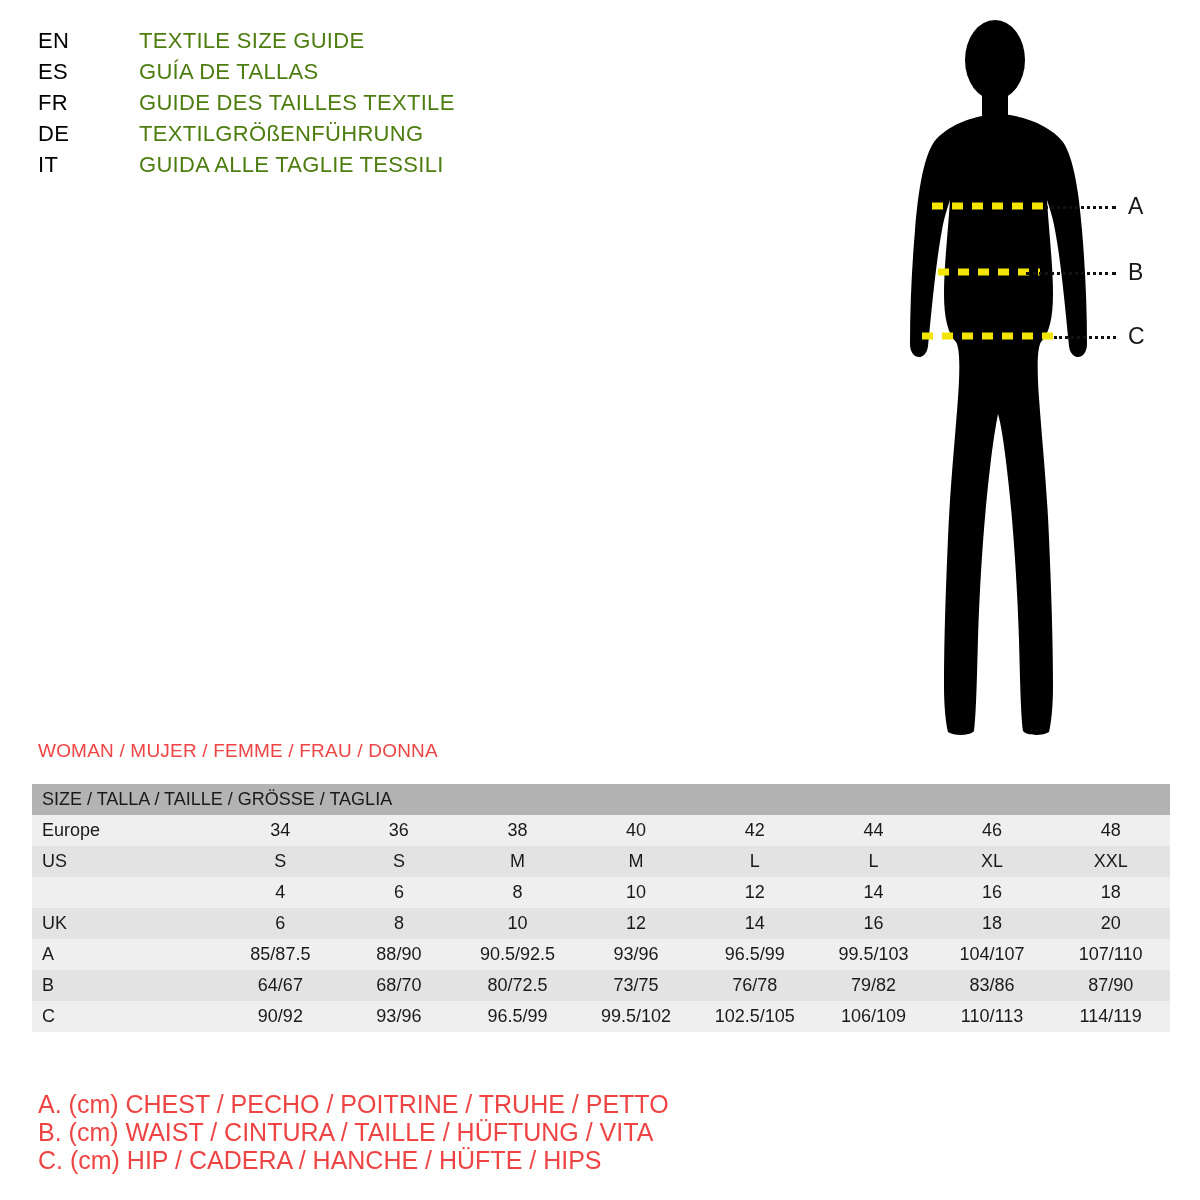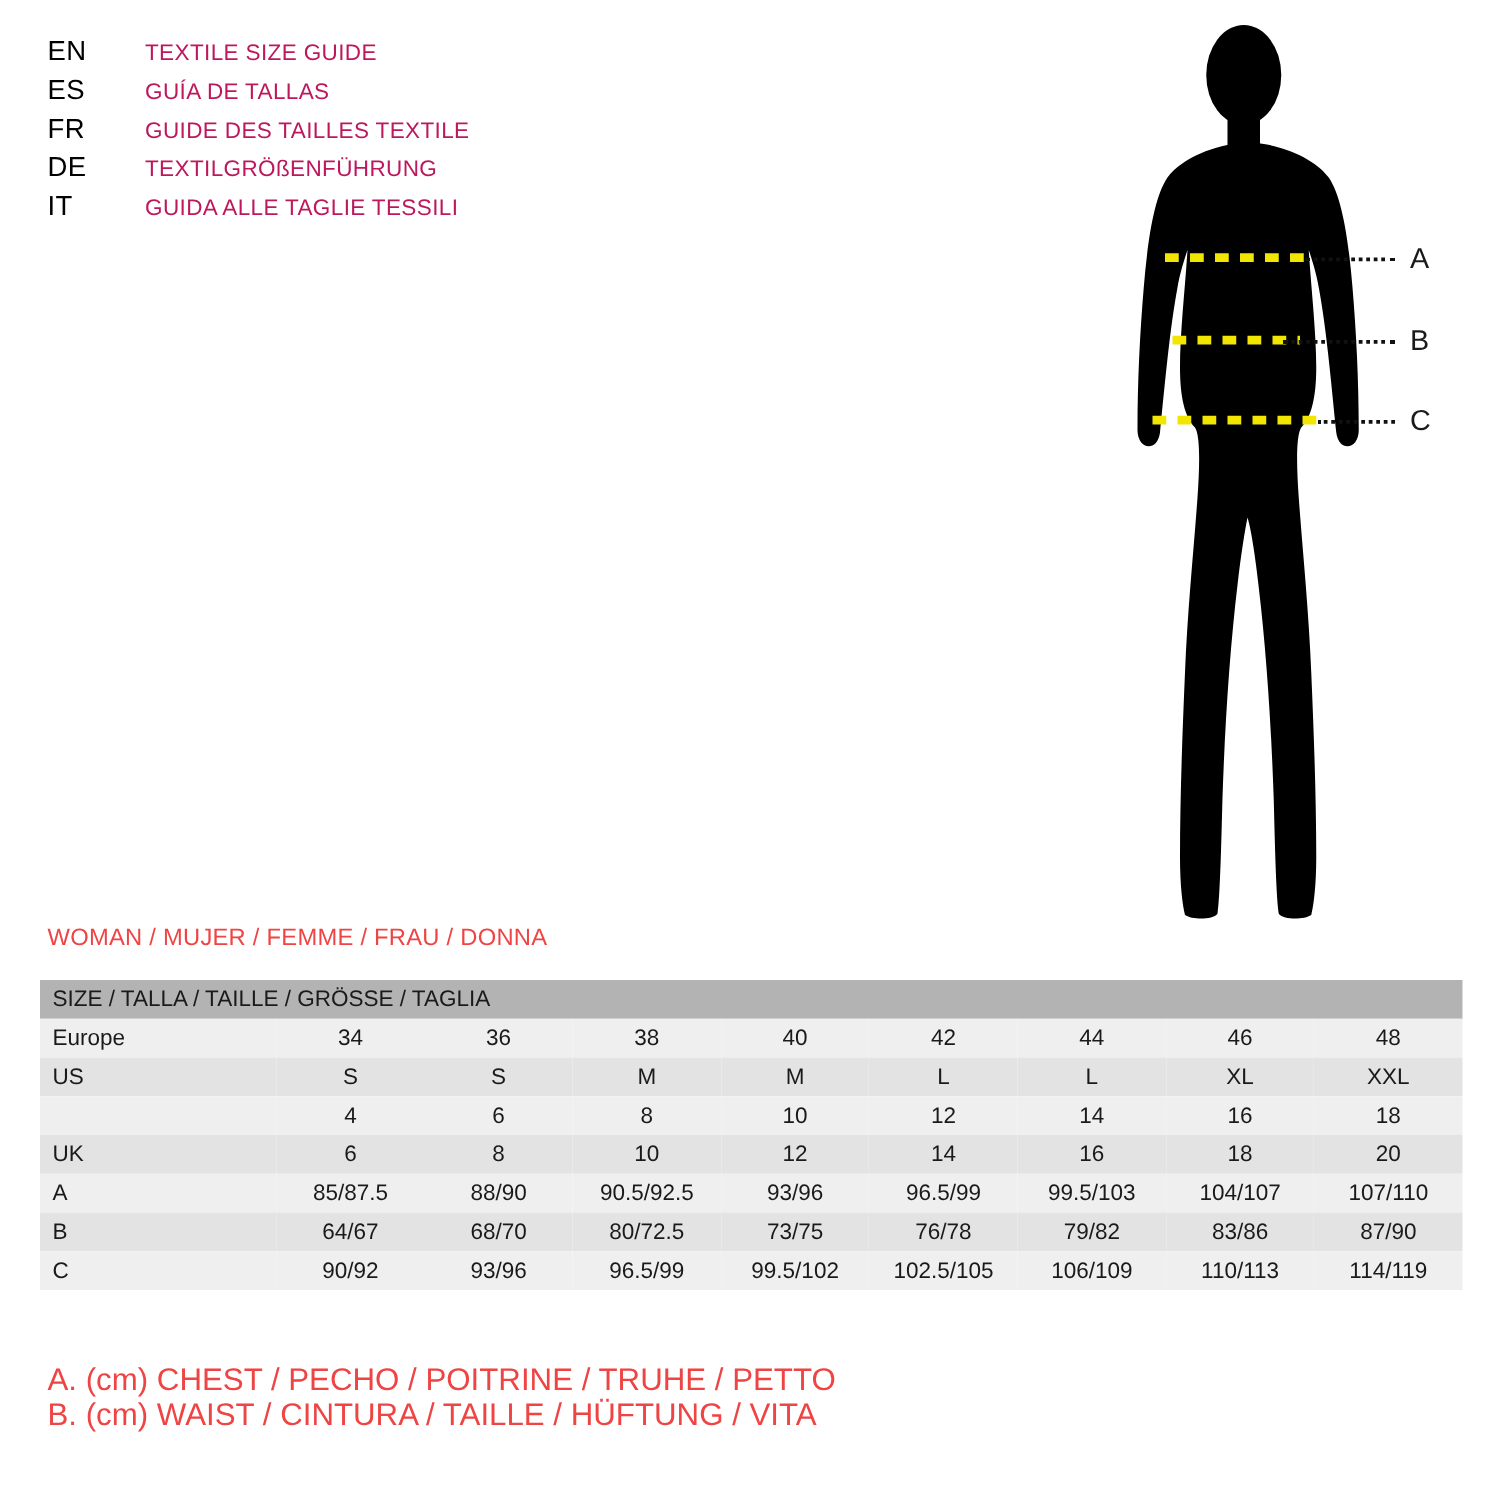--- a/index.html
+++ b/index.html
@@ -28,23 +28,24 @@
     align-items: baseline;
     height: 31px;
   }
   .title-lang {
     width: 78px;
     font-size: 22px;
     letter-spacing: 0.3px;
     color: #000000;
   }
   .title-text {
-    font-size: 18px;
+    font-size: 22px;
     letter-spacing: 0.3px;
-    color: #be185d;
+    color: #4d7c0f;
+    margin-left: 23px;
   }
 
   
   .figure-wrap {
     position: absolute;
     left: 860px;
     top: 18px;
     width: 330px;
     height: 720px;
   }
@@ -297,13 +298,14 @@
       <td class="val">106/109</td>
       <td class="val">110/113</td>
       <td class="val">114/119</td>
     </tr>
   </tbody>
 </table>
 
 <div class="legend">
   <div class="legend-row">A. (cm) CHEST / PECHO / POITRINE / TRUHE / PETTO</div>
   <div class="legend-row">B. (cm) WAIST / CINTURA / TAILLE / HÜFTUNG / VITA</div>
+  <div class="legend-row">C. (cm) HIP / CADERA / HANCHE / HÜFTE / HIPS</div>
 </div>
 
 </body></html>

